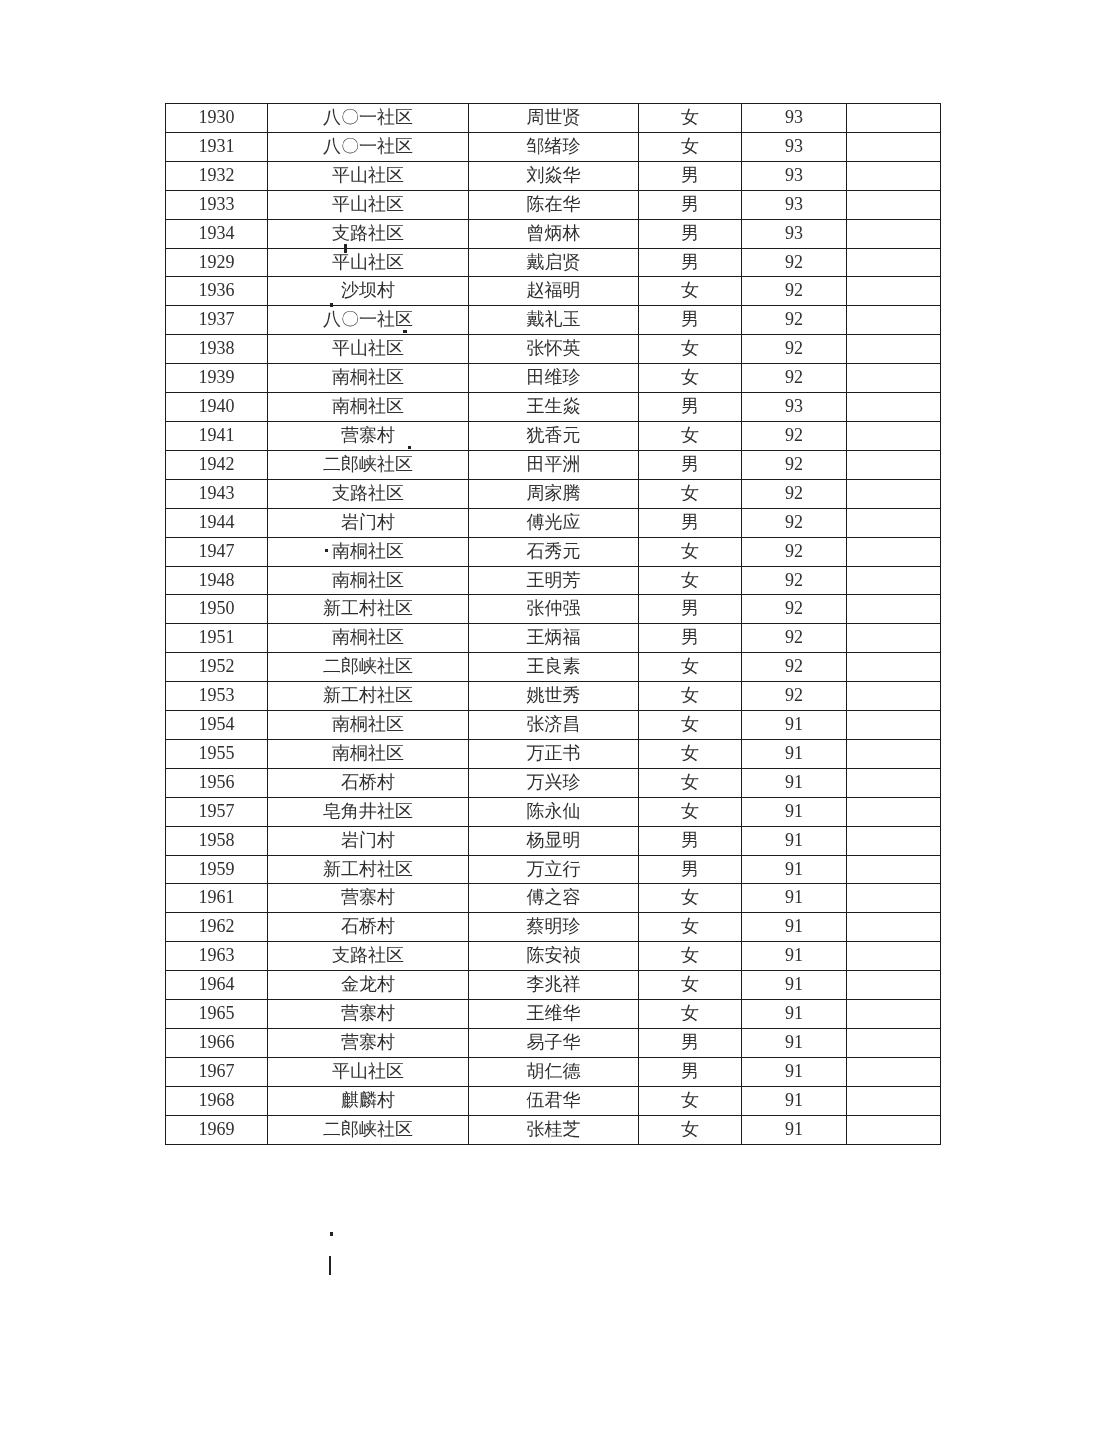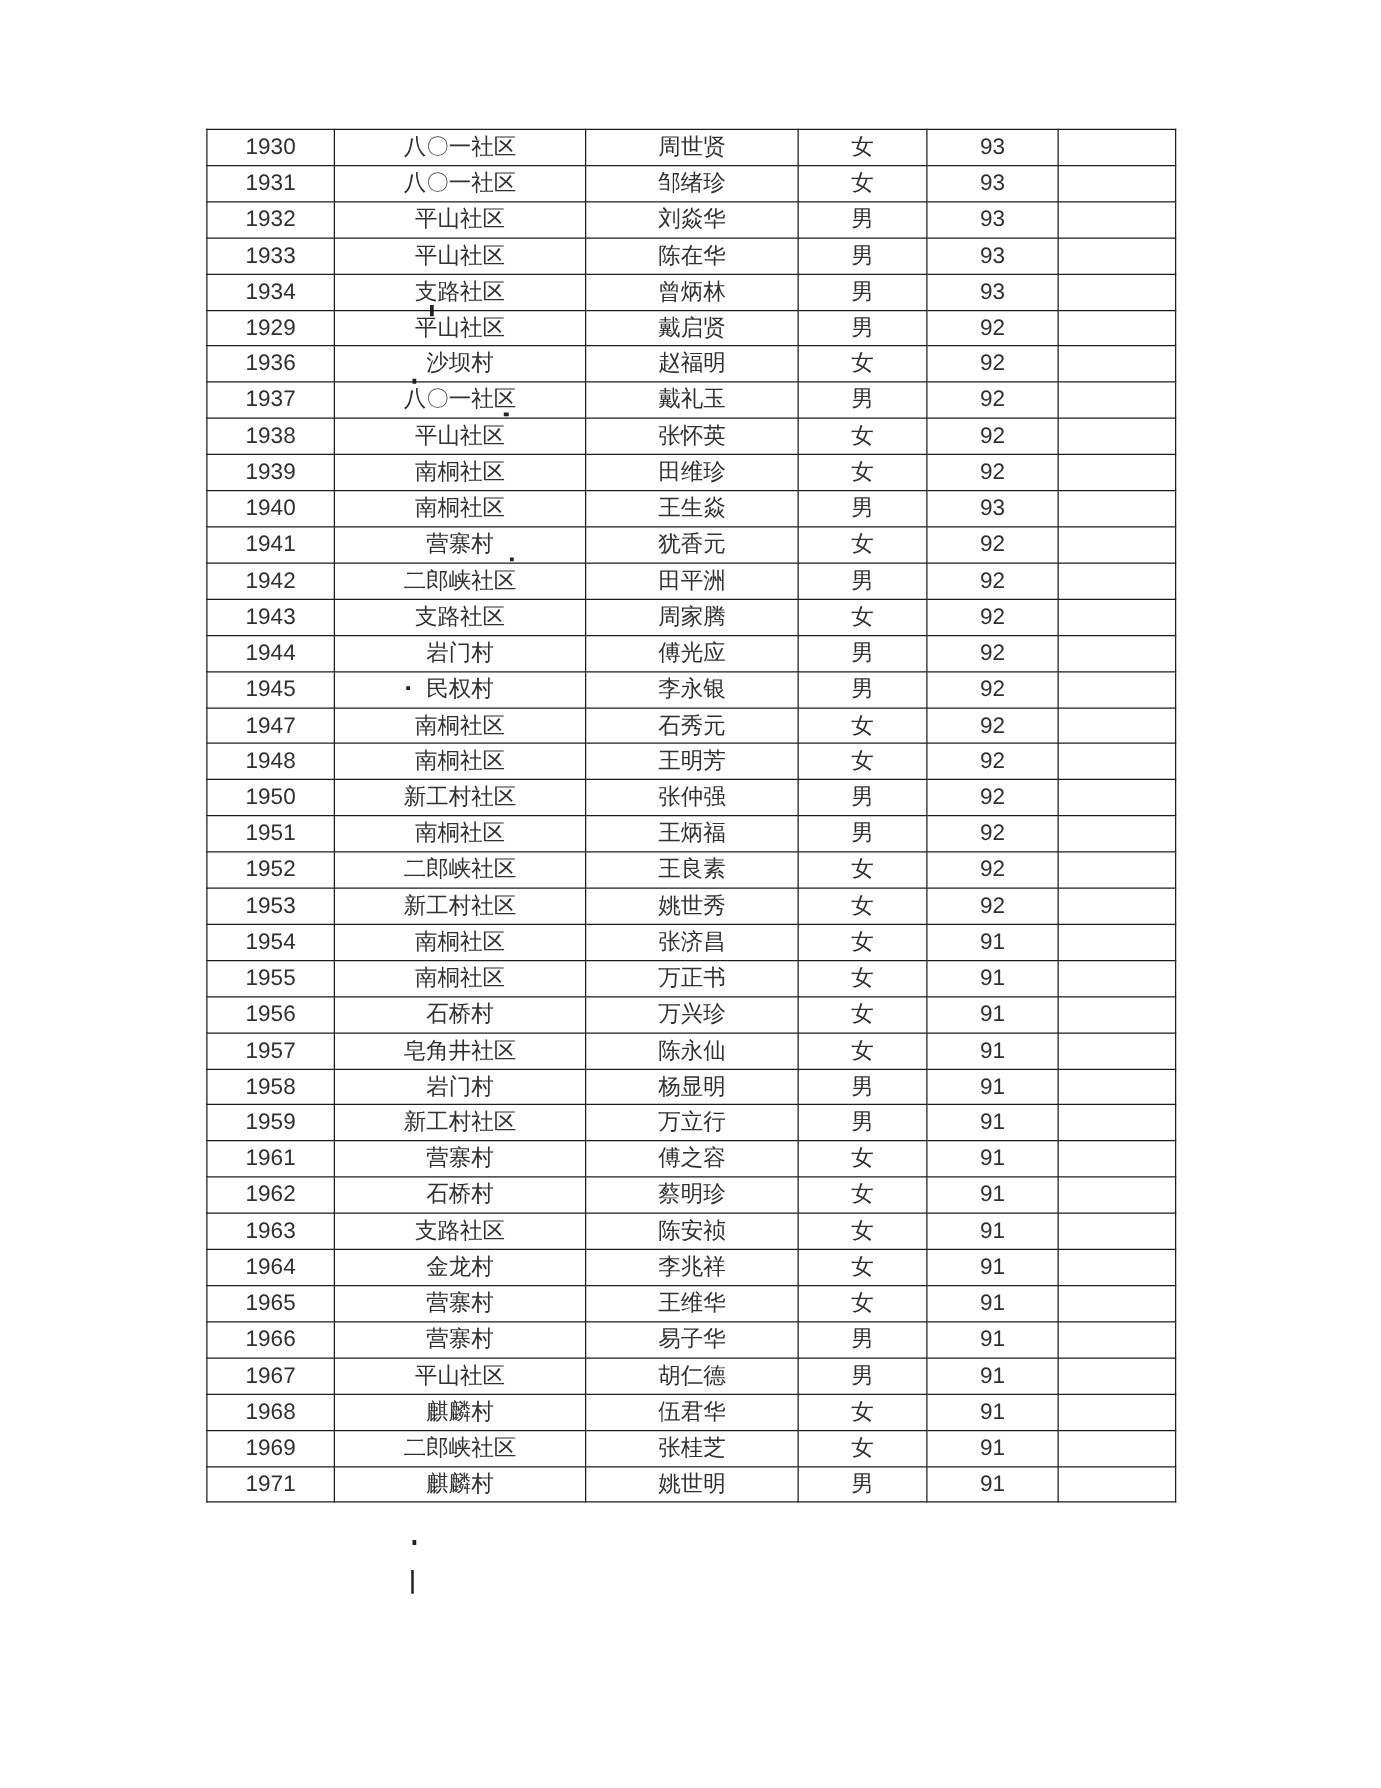--- a/index.html
+++ b/index.html
@@ -5,21 +5,21 @@
   html, body {
     margin: 0;
     padding: 0;
     background: #ffffff;
   }
   .page {
     position: relative;
     width: 1105px;
     height: 1377px;
     background: #ffffff;
-    font-family: Liberation Sans, sans-serif;
+    font-family: Liberation Serif, serif;
     color: #303030;
     overflow: hidden;
   }
   table.roster {
     position: absolute;
     left: 165px;
     top: 103px;
     width: 775px;
     border-collapse: collapse;
     table-layout: fixed;
@@ -185,28 +185,20 @@
   </tr>
         <tr>
     <td>1944</td>
     <td>岩门村</td>
     <td>傅光应</td>
     <td>男</td>
     <td>92</td>
     <td></td>
   </tr>
         <tr>
-    <td>1945</td>
-    <td>民权村</td>
-    <td>李永银</td>
-    <td>男</td>
-    <td>92</td>
-    <td></td>
-  </tr>
-        <tr>
     <td>1947</td>
     <td>南桐社区</td>
     <td>石秀元</td>
     <td>女</td>
     <td>92</td>
     <td></td>
   </tr>
         <tr>
     <td>1948</td>
     <td>南桐社区</td>
@@ -360,24 +352,16 @@
     <td></td>
   </tr>
         <tr>
     <td>1969</td>
     <td>二郎峡社区</td>
     <td>张桂芝</td>
     <td>女</td>
     <td>91</td>
     <td></td>
   </tr>
-        <tr>
-    <td>1971</td>
-    <td>麒麟村</td>
-    <td>姚世明</td>
-    <td>男</td>
-    <td>91</td>
-    <td></td>
-  </tr>
       </tbody>
   </table>
 
 </div>
 
 </body></html>

